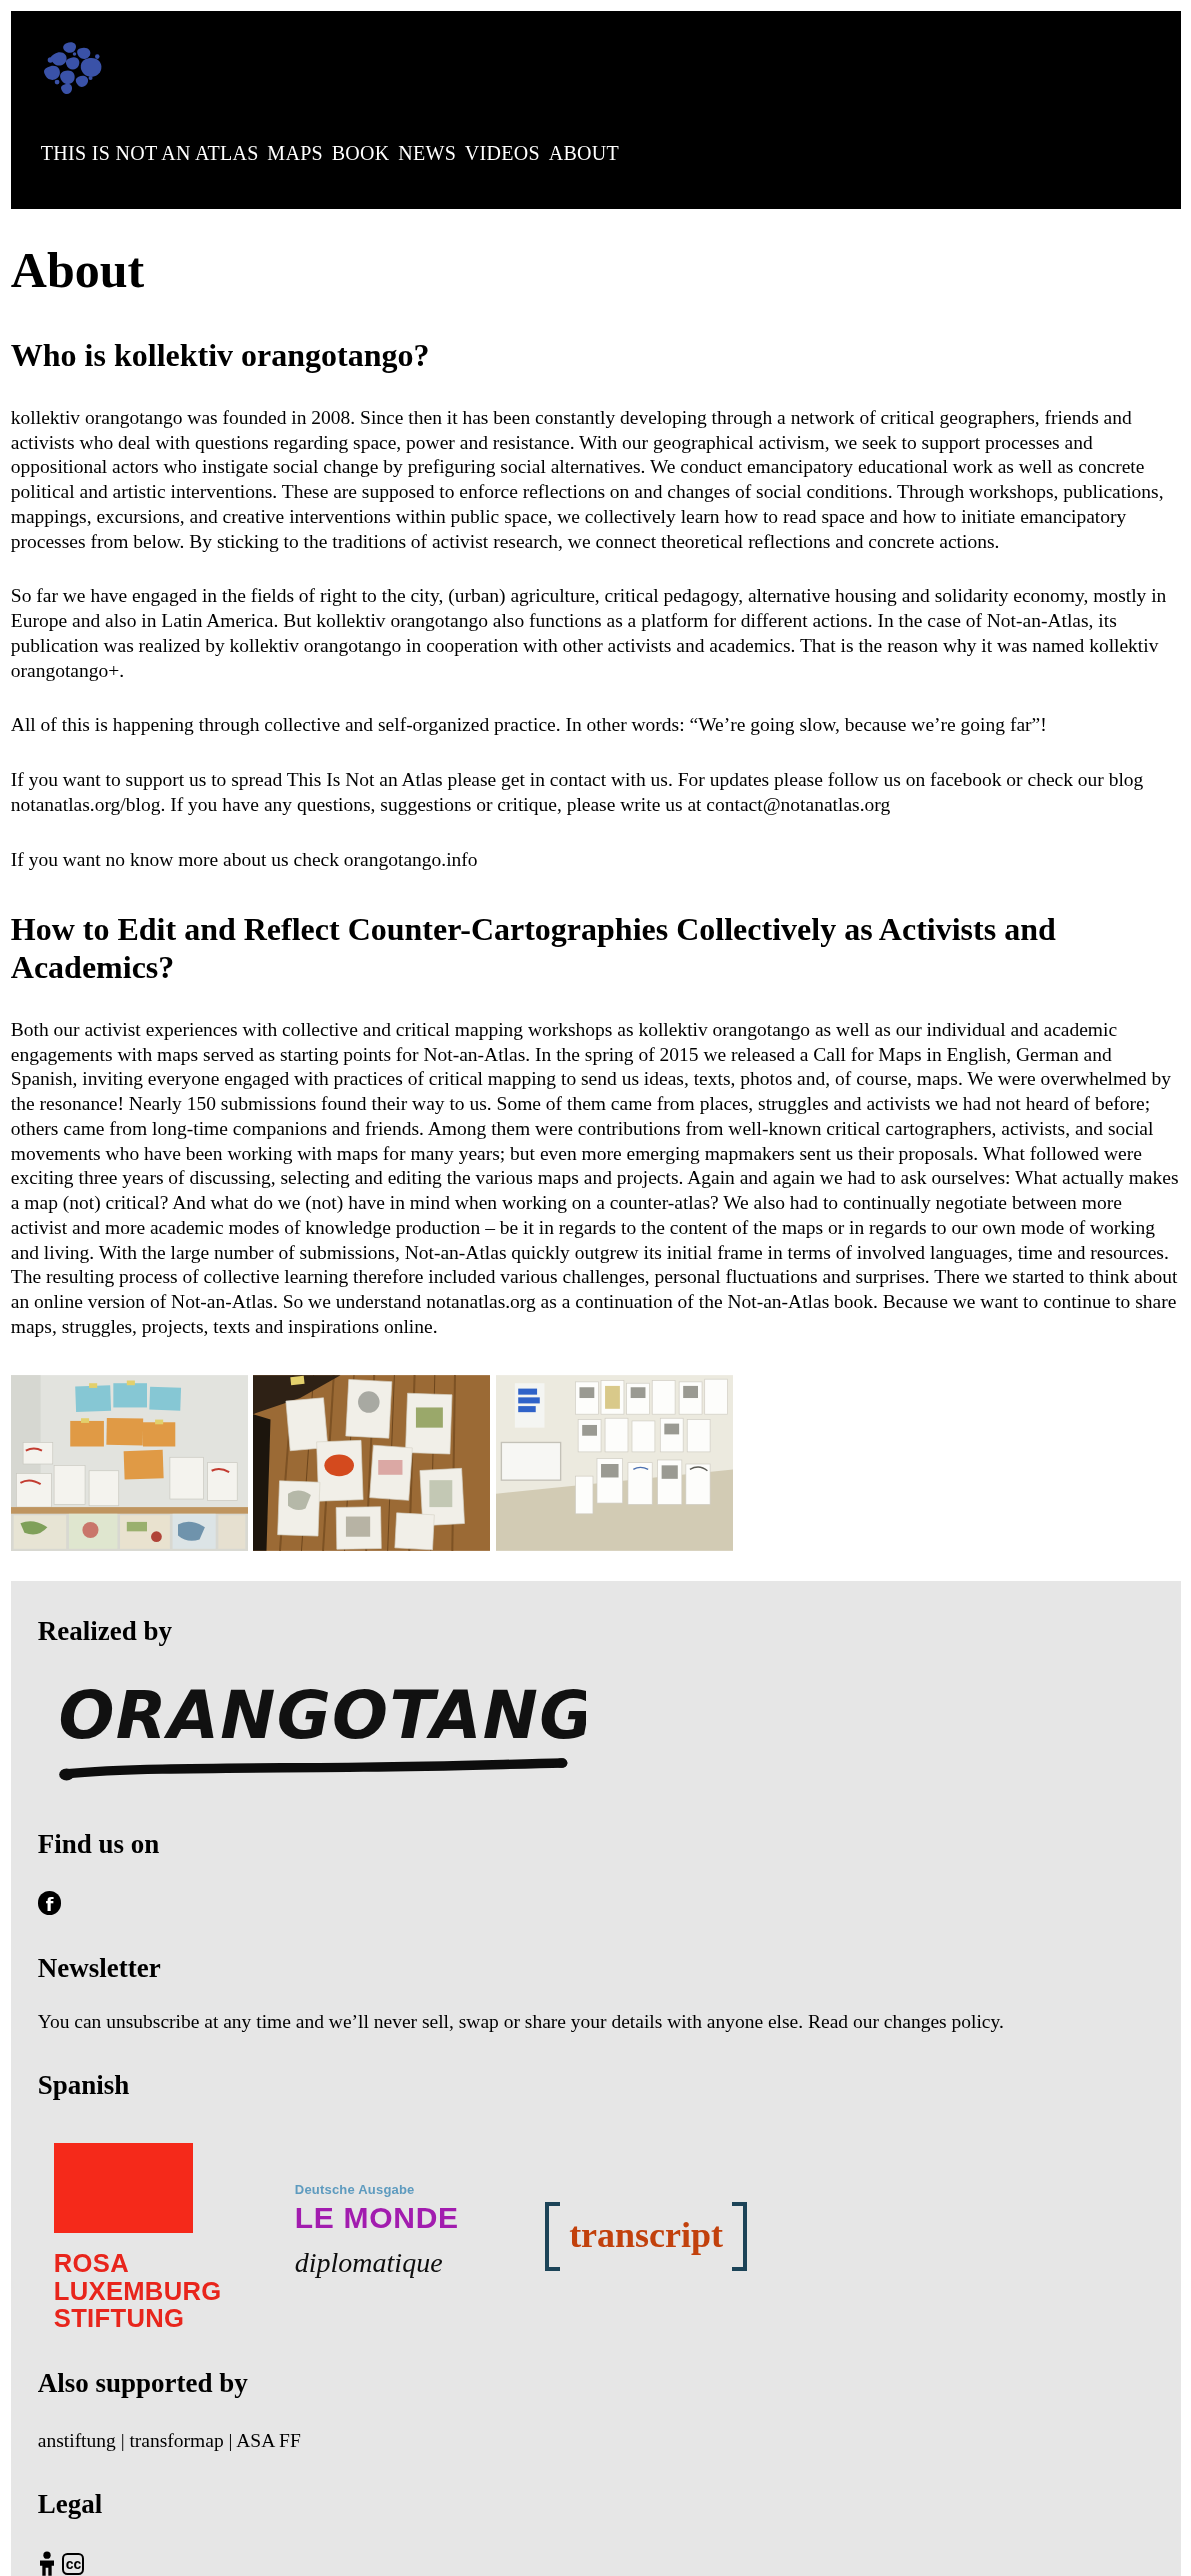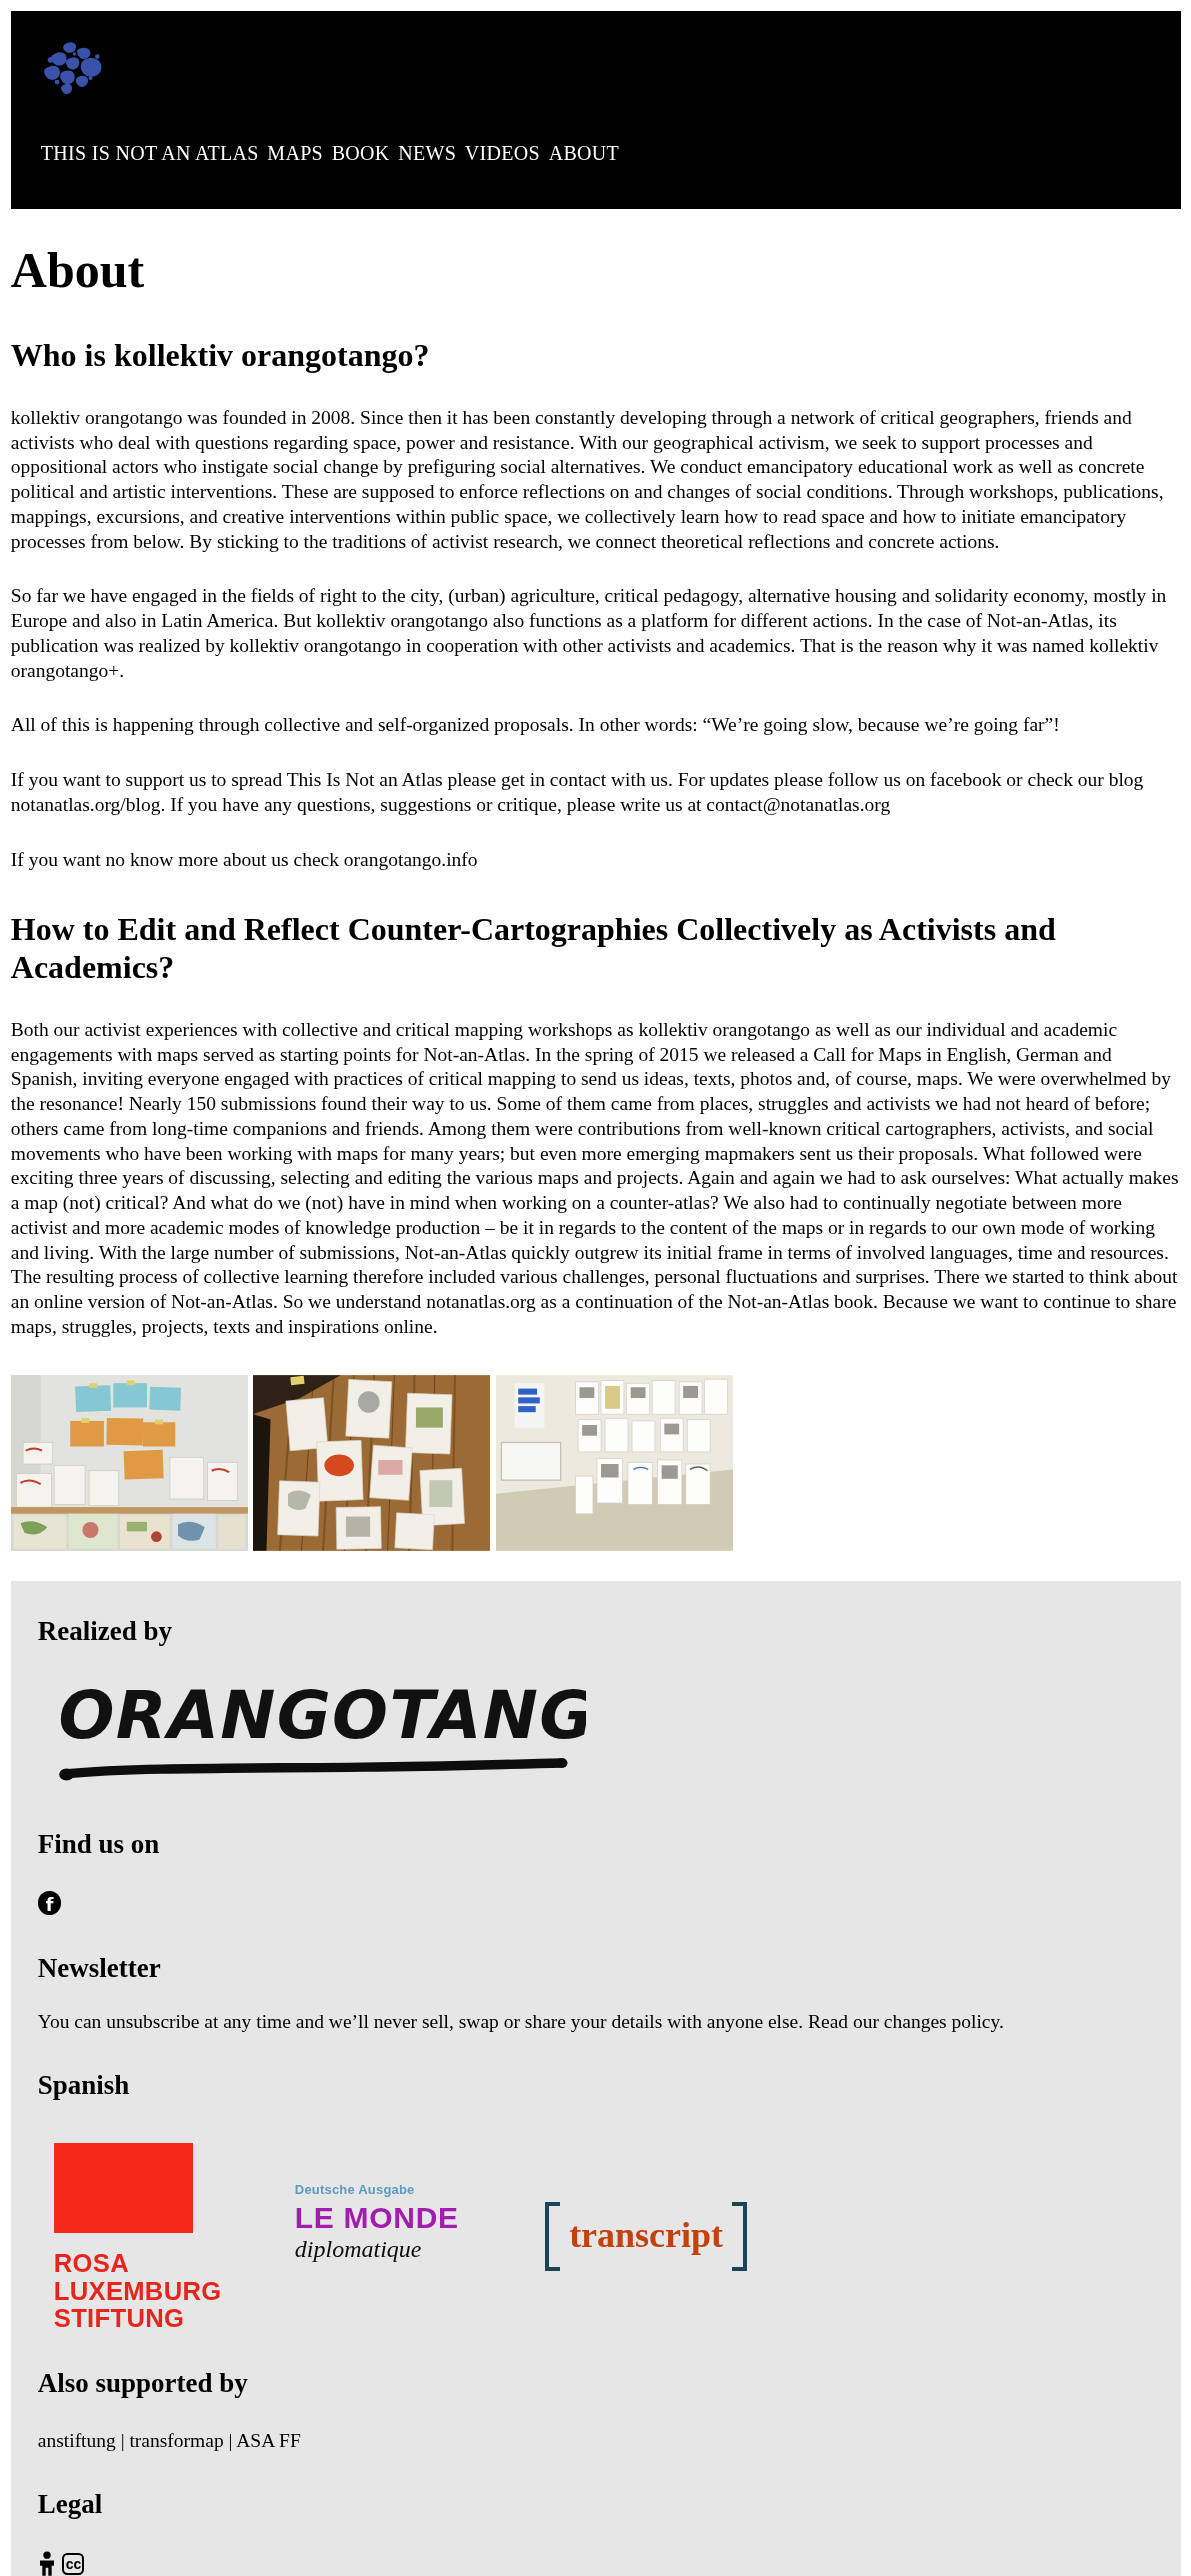--- a/index.html
+++ b/index.html
@@ -104,23 +104,23 @@
     font-weight: bold;
     font-size: 30px;
     letter-spacing: 0.7px;
     line-height: 1.05;
     margin-top: 4px;
     color: #a21caf;
   }
   .lm-subtitle {
     font-family: "Liberation Serif", serif;
     font-style: italic;
-    font-size: 24px;
+    font-size: 28px;
     line-height: 1.0;
-    margin-top: 3px;
+    margin-top: 15px;
     color: #0d0d0d;
   }
   .transcript-logo {
     margin-top: 59px;
     display: inline-flex;
     align-items: center;
     color: #c2410c;
     justify-content: flex-end;
   }
   .transcript-bracket { width: 15px; height: 69px; border: 4.7px solid #1c4458; }
@@ -175,21 +175,21 @@
     <a>ABOUT</a>
   </nav>
 </header>
 
 <main>
   <h1>About</h1>
 
   <h2>Who is kollektiv orangotango?</h2>
   <p>kollektiv orangotango was founded in 2008. Since then it has been constantly developing through a network of critical geographers, friends and activists who deal with questions regarding space, power and resistance. With our geographical activism, we seek to support processes and oppositional actors who instigate social change by prefiguring social alternatives. We conduct emancipatory educational work as well as concrete political and artistic interventions. These are supposed to enforce reflections on and changes of social conditions. Through workshops, publications, mappings, excursions, and creative interventions within public space, we collectively learn how to read space and how to initiate emancipatory processes from below. By sticking to the traditions of activist research, we connect theoretical reflections and concrete actions.</p>
   <p>So far we have engaged in the fields of right to the city, (urban) agriculture, critical pedagogy, alternative housing and solidarity economy, mostly in Europe and also in Latin America. But kollektiv orangotango also functions as a platform for different actions. In the case of Not-an-Atlas, its publication was realized by kollektiv orangotango in cooperation with other activists and academics. That is the reason why it was named kollektiv orangotango+.</p>
-  <p>All of this is happening through collective and self-organized proposals. In other words: “We’re going slow, because we’re going far”!</p>
+  <p>All of this is happening through collective and self-organized practice. In other words: “We’re going slow, because we’re going far”!</p>
   <p>If you want to support us to spread This Is Not an Atlas please get in contact with us. For updates please follow us on facebook or check our blog notanatlas.org/blog. If you have any questions, suggestions or critique, please write us at contact@notanatlas.org</p>
   <p>If you want no know more about us check orangotango.info</p>
 
   <h2>How to Edit and Reflect Counter-Cartographies Collectively as Activists and Academics?</h2>
   <p>Both our activist experiences with collective and critical mapping workshops as kollektiv orangotango as well as our individual and academic engagements with maps served as starting points for Not-an-Atlas. In the spring of 2015 we released a Call for Maps in English, German and Spanish, inviting everyone engaged with practices of critical mapping to send us ideas, texts, photos and, of course, maps. We were overwhelmed by the resonance! Nearly 150 submissions found their way to us. Some of them came from places, struggles and activists we had not heard of before; others came from long-time companions and friends. Among them were contributions from well-known critical cartographers, activists, and social movements who have been working with maps for many years; but even more emerging mapmakers sent us their proposals. What followed were exciting three years of discussing, selecting and editing the various maps and projects. Again and again we had to ask ourselves: What actually makes a map (not) critical? And what do we (not) have in mind when working on a counter-atlas? We also had to continually negotiate between more activist and more academic modes of knowledge production – be it in regards to the content of the maps or in regards to our own mode of working and living. With the large number of submissions, Not-an-Atlas quickly outgrew its initial frame in terms of involved languages, time and resources. The resulting process of collective learning therefore included various challenges, personal fluctuations and surprises. There we started to think about an online version of Not-an-Atlas. So we understand notanatlas.org as a continuation of the Not-an-Atlas book. Because we want to continue to share maps, struggles, projects, texts and inspirations online.</p>
 
   <div class="photo-row">
 
     <svg viewBox="0 0 352 261" xmlns="http://www.w3.org/2000/svg">
       <rect width="352" height="261" fill="#e2e3de"></rect>

